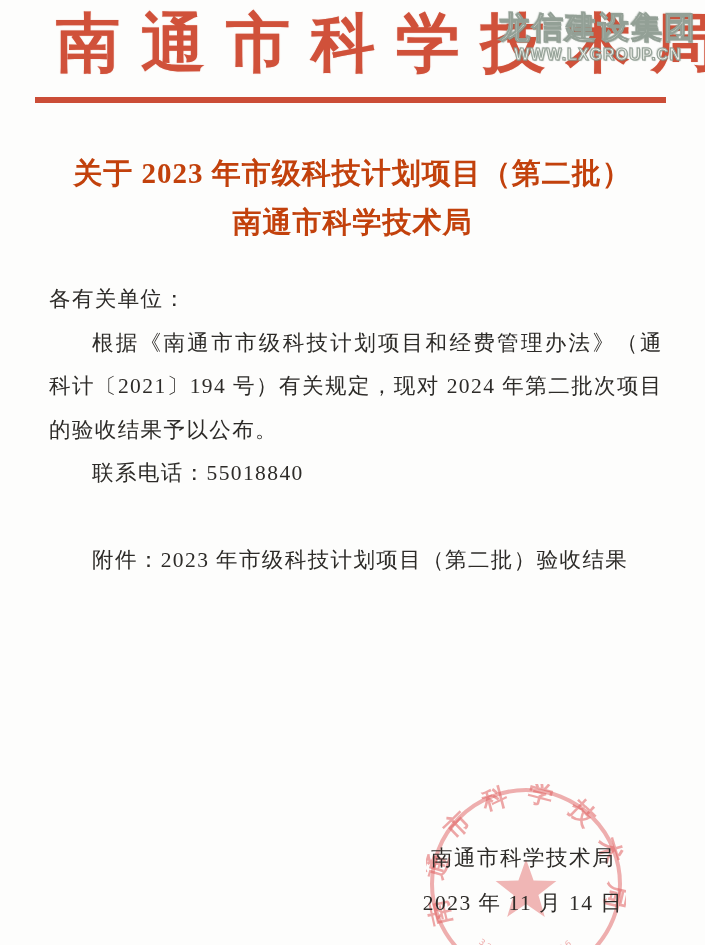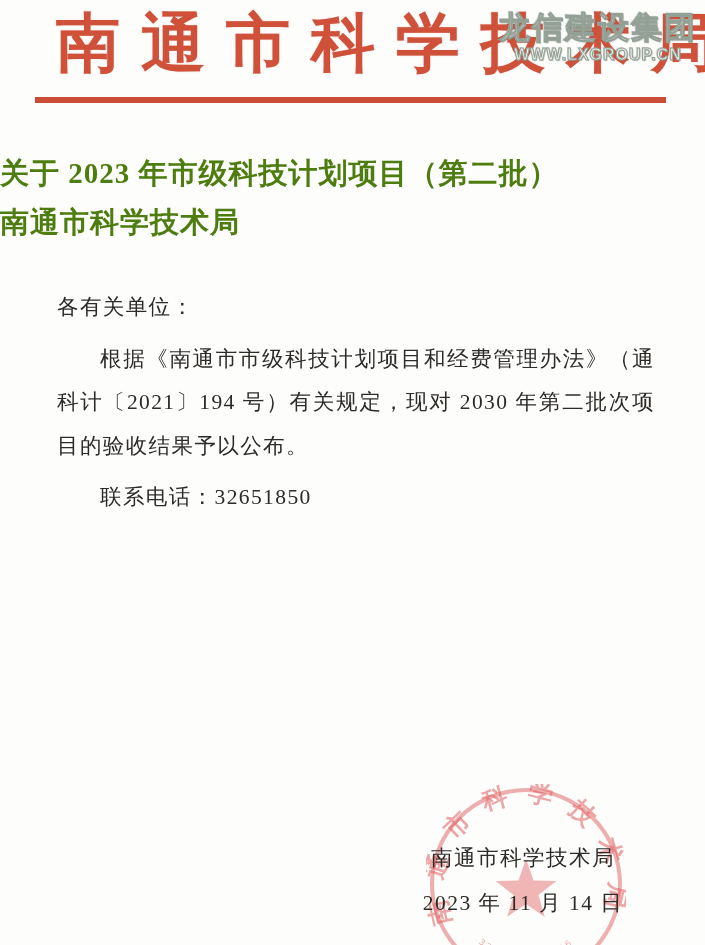--- a/index.html
+++ b/index.html
@@ -46,39 +46,40 @@
     -webkit-text-stroke: 1px #93a096;
     text-shadow: 1px 1px 1px rgba(110,125,112,.55), -1px -1px 1px rgba(110,125,112,.35);
   }
   .watermark .wm-cn { font-size: 31px; letter-spacing: 2px; white-space: nowrap; }
   .watermark .wm-url { font-size: 16px; letter-spacing: 1px; margin-top: -3px; white-space: nowrap; }
 
   
   .doc-title {
     position: absolute;
     top: 149px; left: 0; right: 0;
+    text-align: center;
     font-size: 29px;
     font-weight: bold;
     line-height: 49px;
-    color: #4d7c0f;
+    color: #c2410c;
     letter-spacing: 1px;
   }
 
   
   .body-text {
     position: absolute;
     top: 278px; left: 49px;
     width: 614px;
     font-size: 21.5px;
     line-height: 43.5px;
     letter-spacing: 1.4px;
     color: #2d2b28;
     text-align: justify;
   }
-  .body-text .para { text-indent: 2em; margin: 8px; }
+  .body-text .para { text-indent: 2em; margin: 0; }
   .body-text .salutation { text-indent: 0; }
   .body-text .attachment { margin-top: 43px; }
 
   
   .signature {
     position: absolute;
     top: 836px; left: 406px;
     width: 234px;
     z-index: 4;
     text-align: center;
@@ -111,22 +112,23 @@
     <div class="wm-url">WWW.LXGROUP.CN</div>
   </div>
 
   <div class="doc-title">
     <div>关于 2023 年市级科技计划项目（第二批）</div>
     <div>南通市科学技术局</div>
   </div>
 
   <div class="body-text">
     <p class="para salutation">各有关单位：</p>
-    <p class="para">根据《南通市市级科技计划项目和经费管理办法》（通科计〔2021〕194 号）有关规定，现对 2030 年第二批次项目的验收结果予以公布。</p>
-    <p class="para">联系电话：32651850</p>
+    <p class="para">根据《南通市市级科技计划项目和经费管理办法》（通科计〔2021〕194 号）有关规定，现对 2024 年第二批次项目的验收结果予以公布。</p>
+    <p class="para">联系电话：55018840</p>
+    <p class="para attachment">附件：2023 年市级科技计划项目（第二批）验收结果</p>
   </div>
 
   <div class="signature">
     <div>南通市科学技术局</div>
     <div>2023 年 11 月 14 日</div>
   </div>
 
   <svg class="seal" viewBox="0 0 200 200" aria-hidden="true">
     <defs>
       <path id="sealArc" d="M 32.8,147 A 82,82 0 1,1 167.2,147" fill="none"></path>

